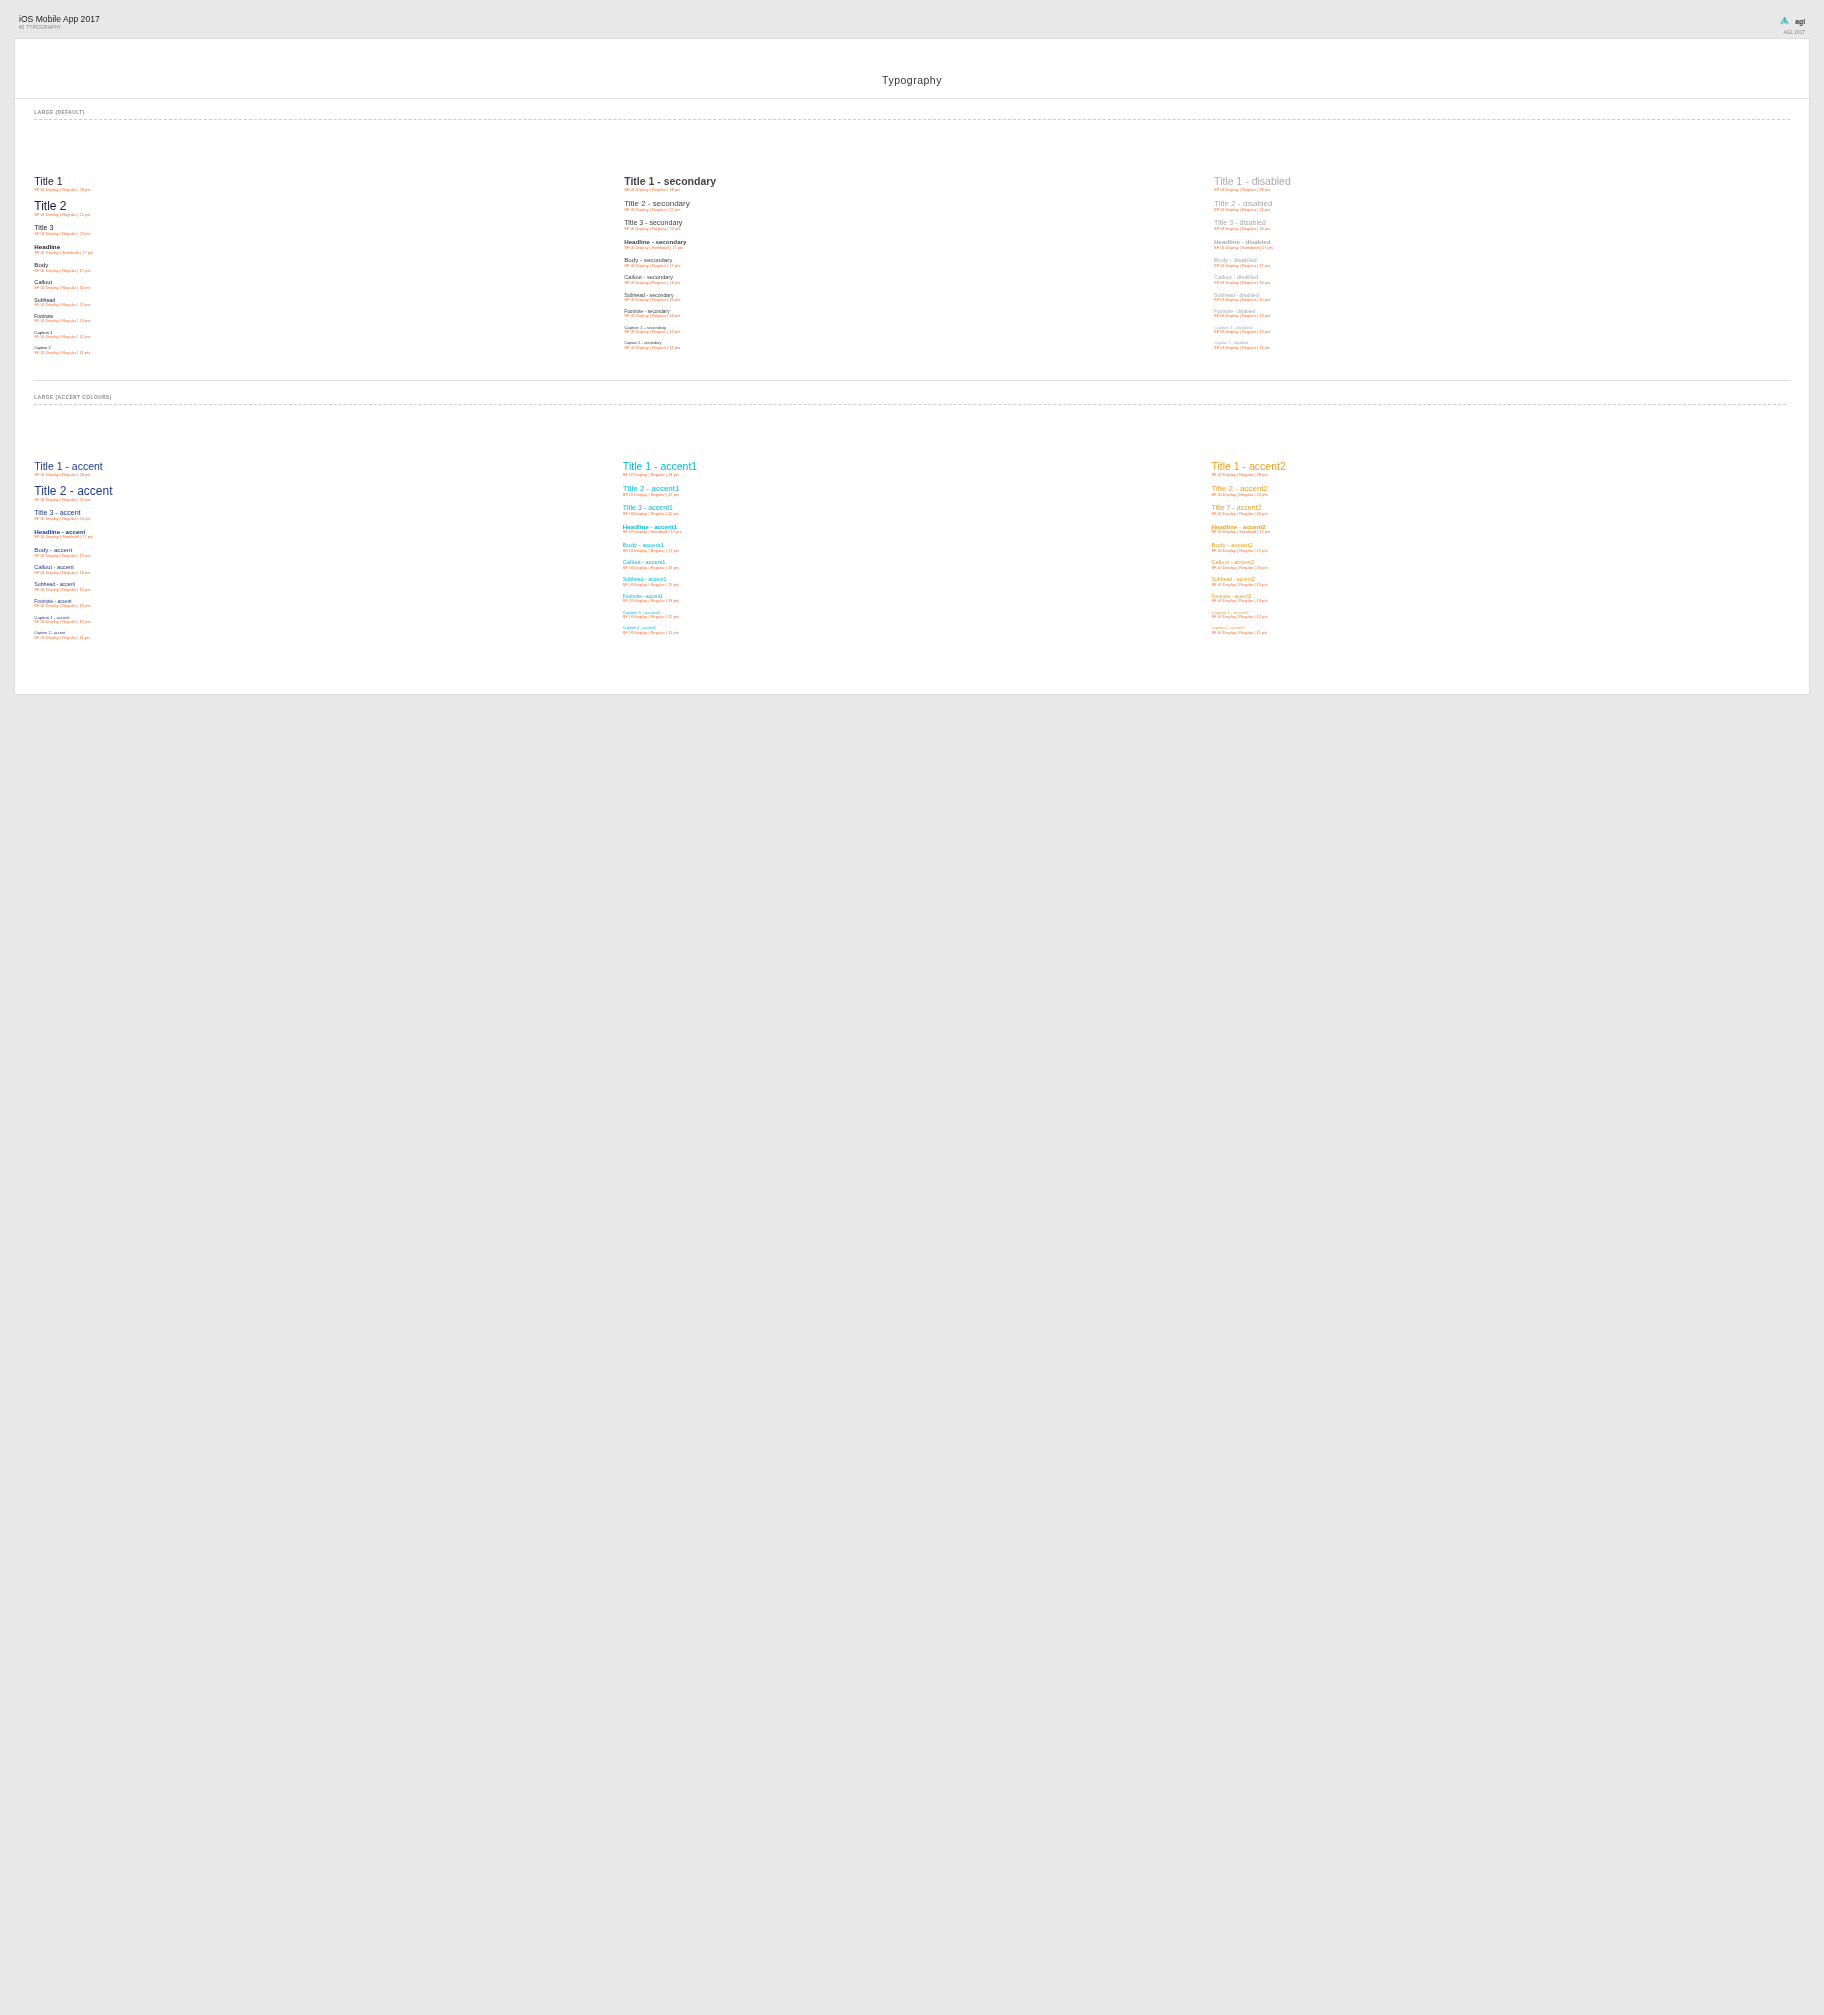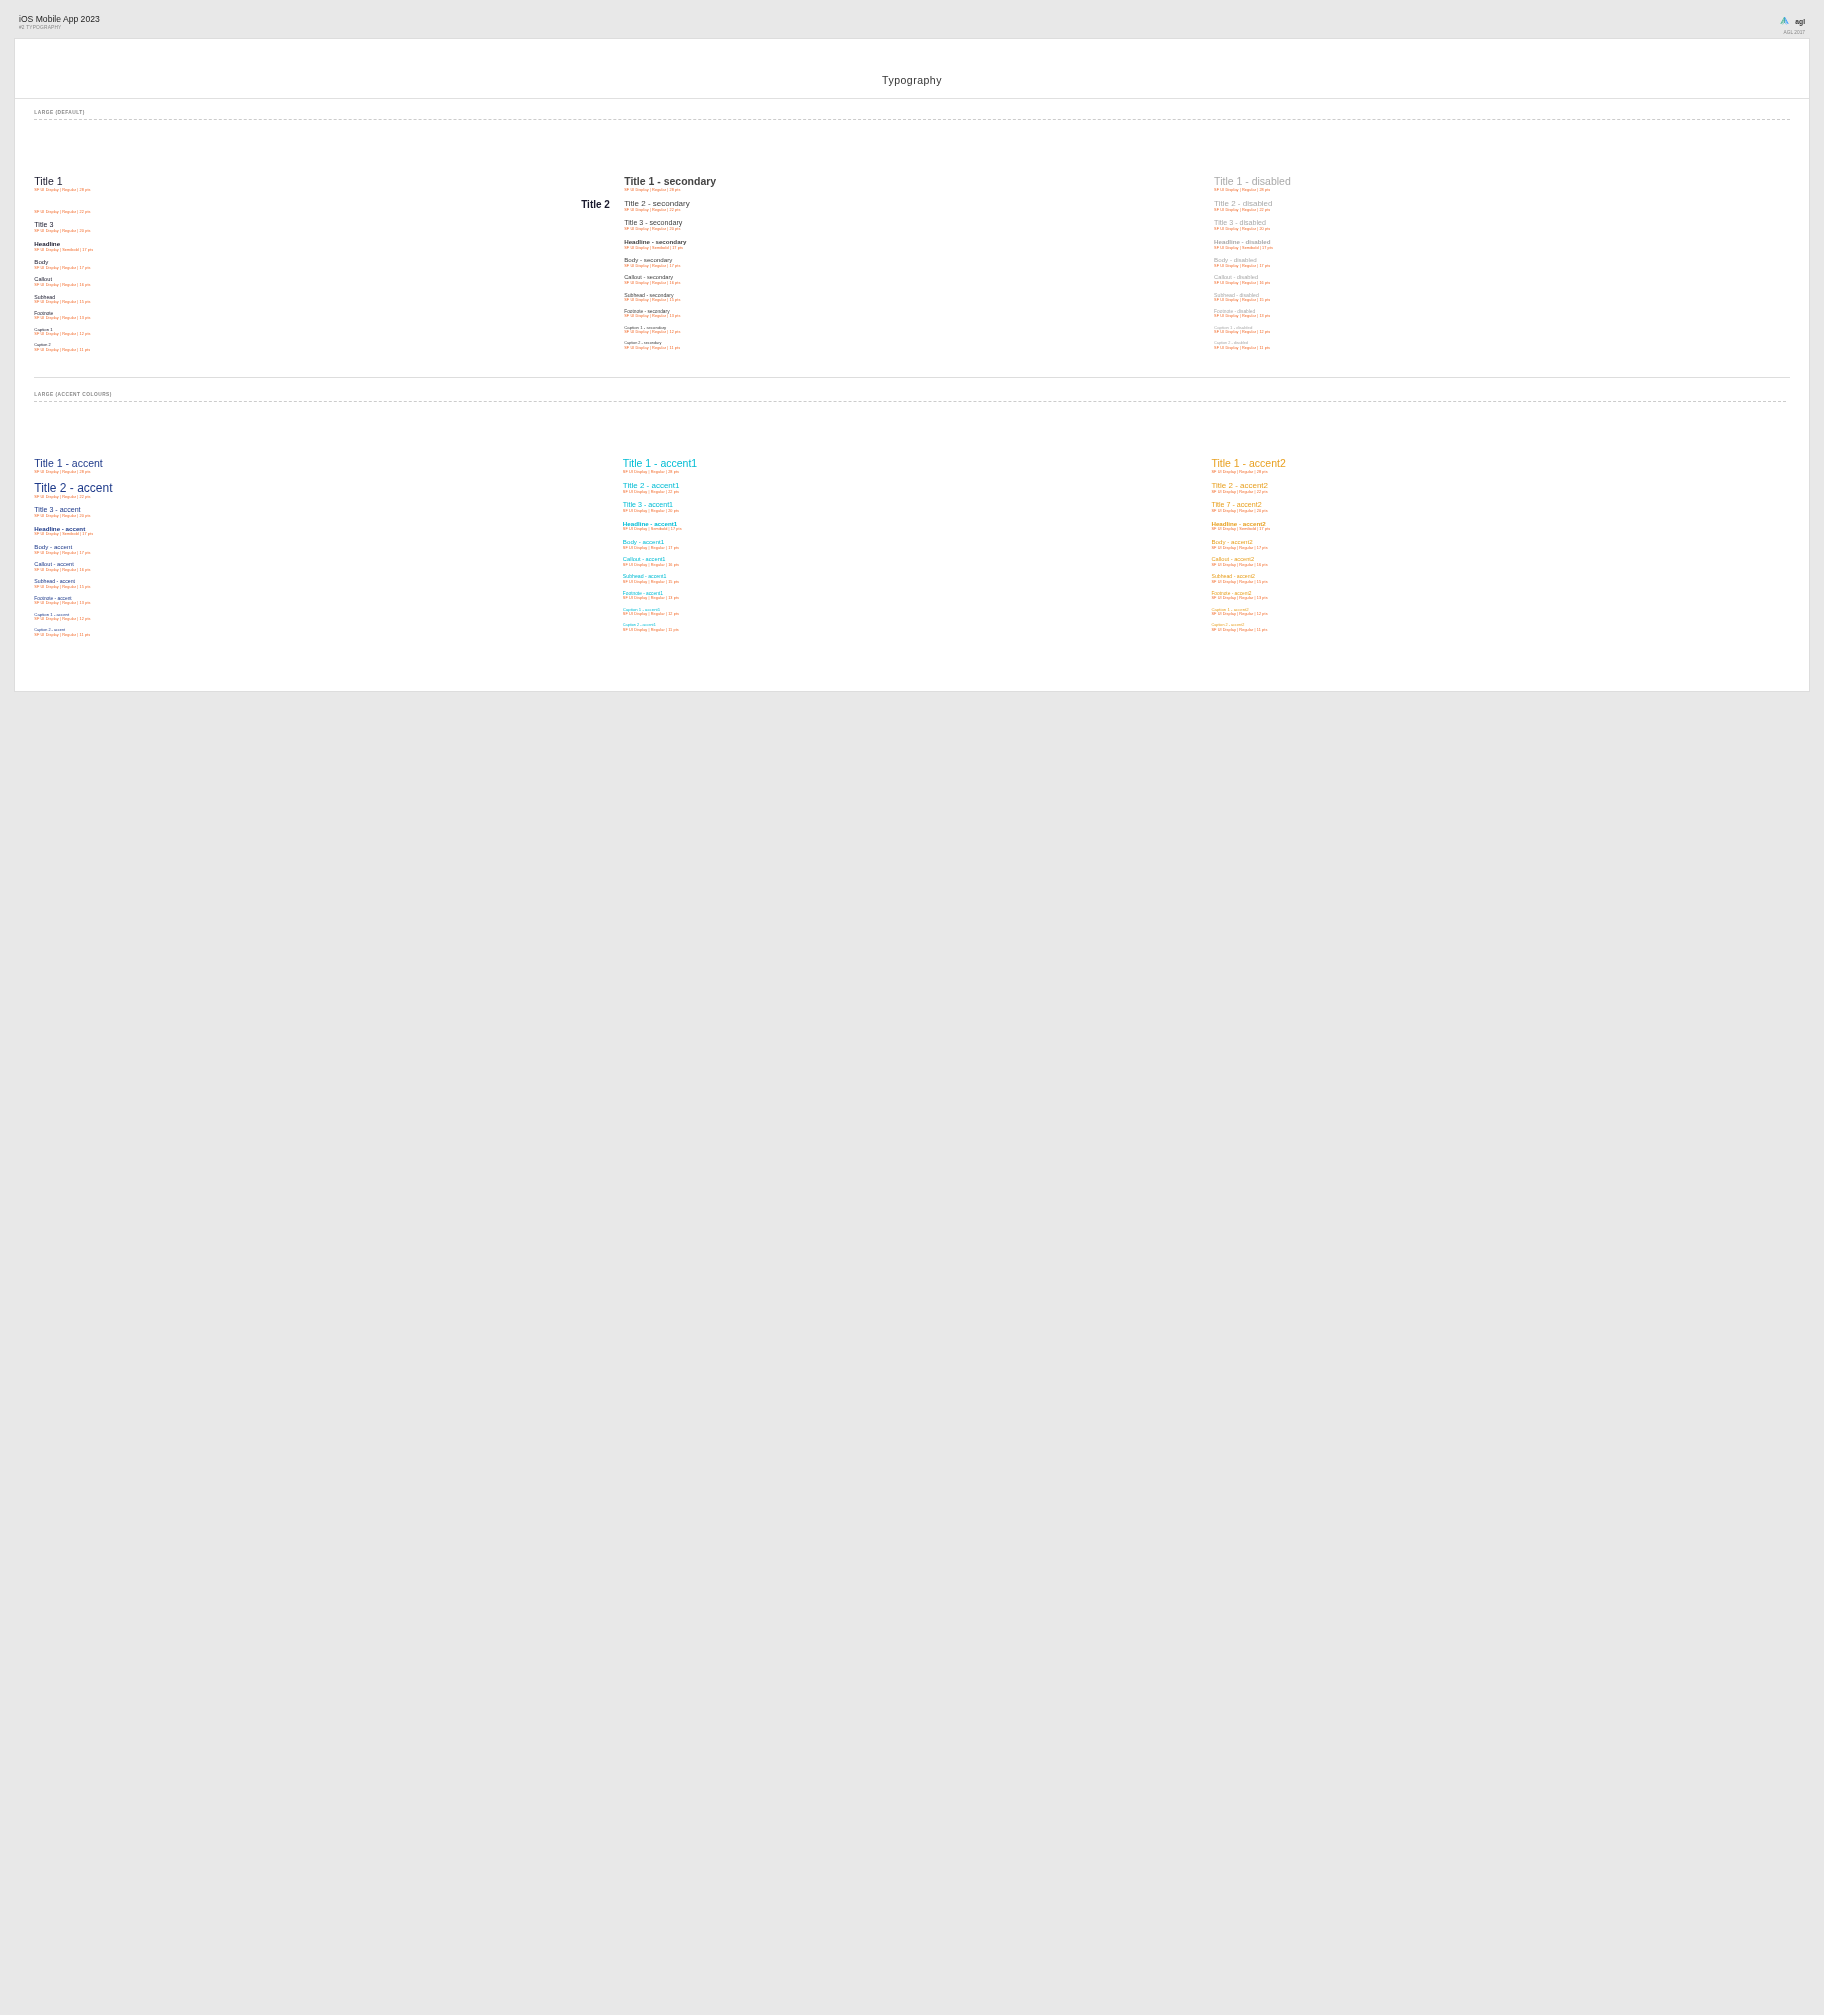--- a/index.html
+++ b/index.html
@@ -122,21 +122,21 @@
       display: block;
       font-size: 3.8px;
       font-weight: 500;
       letter-spacing: 0.1px;
       color: #f26522;
     }
 
     
     .col-primary .type-spec { color: #f26522; }
     .col-primary .t1 { font-size: 10.5px; font-weight: 400; color: #1a1a2e; }
-    .col-primary .t2 { font-size: 10px; font-weight: 700; color: #1a1a2e; text-align: right; }
+    .col-primary .t2 { font-size: 12px; font-weight: 400; color: #1a1a2e; }
     .col-primary .t3 { font-size: 7.1px; font-weight: 400; color: #1a1a2e; }
     .col-primary .headline { font-size: 6.2px; font-weight: 600; color: #1a1a2e; }
     .col-primary .body { font-size: 6.2px; font-weight: 400; color: #1a1a2e; }
     .col-primary .callout { font-size: 5.7px; font-weight: 400; color: #1a1a2e; }
     .col-primary .subhead { font-size: 5.2px; font-weight: 400; color: #1a1a2e; }
     .col-primary .footnote { font-size: 4.8px; font-weight: 400; color: #1a1a2e; }
     .col-primary .caption1 { font-size: 4.3px; font-weight: 400; color: #1a1a2e; }
     .col-primary .caption2 { font-size: 3.8px; font-weight: 400; color: #1a1a2e; }
 
     
@@ -215,21 +215,21 @@
       margin: 0 19px 0 19px;
     }
 
     .spacer { height: 14.3px; }
   </style>
 </head>
 <body>
 
 <div class="page-header">
   <div class="page-header-left">
-    <h1>iOS Mobile App 2023</h1>
+    <h1>iOS Mobile App 2017</h1>
     <div class="subtitle">#2 TYPOGRAPHY</div>
   </div>
   <div class="page-header-right">
     <div class="logo-area">
 
       <svg class="logo-icon" viewBox="0 0 40 40" xmlns="http://www.w3.org/2000/svg">
         <line x1="20" y1="8" x2="20" y2="24" stroke="#4caf8d" stroke-width="2.5"></line>
         <line x1="20" y1="8" x2="10" y2="26" stroke="#50c0a0" stroke-width="2.5"></line>
         <line x1="20" y1="8" x2="30" y2="26" stroke="#3a9eff" stroke-width="2.5"></line>
         <line x1="20" y1="14" x2="12" y2="26" stroke="#4caf8d" stroke-width="2"></line>

